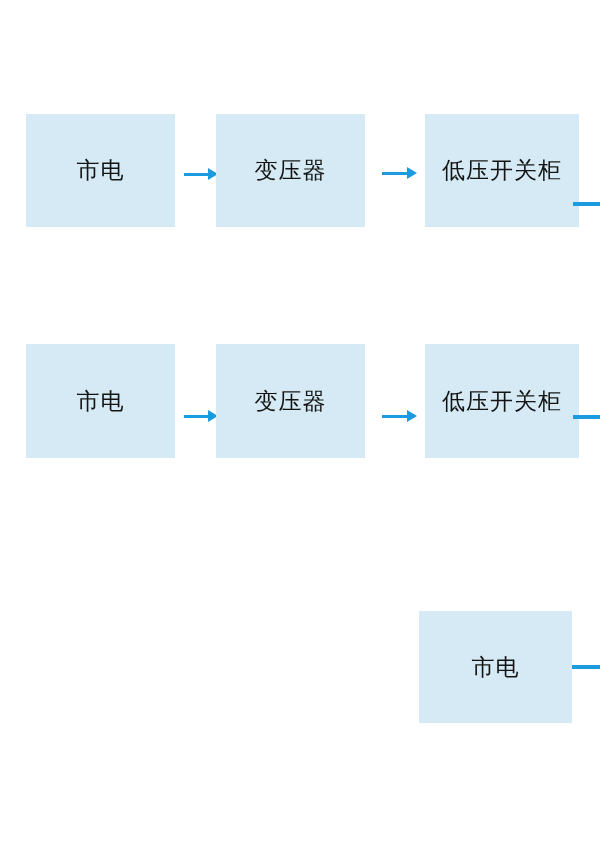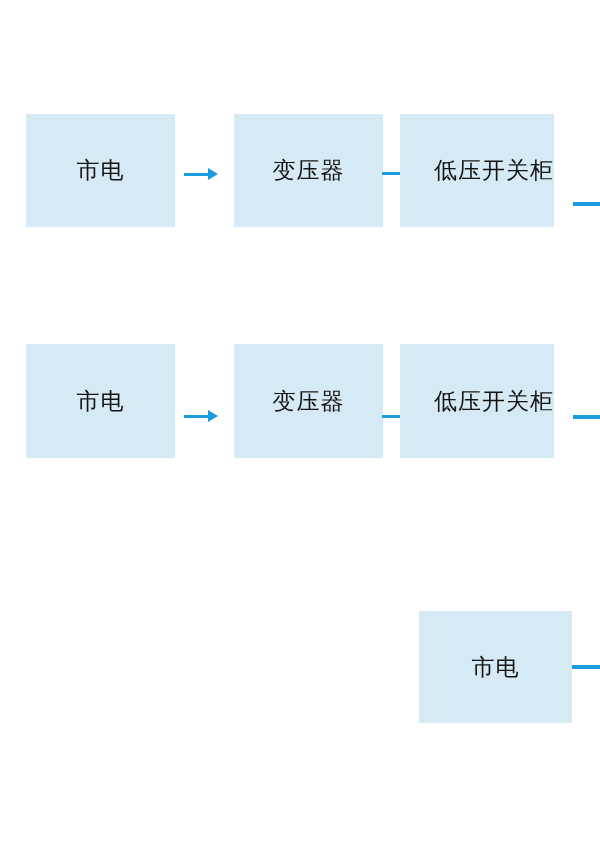--- a/index.html
+++ b/index.html
@@ -47,22 +47,22 @@
     border-bottom: 6px solid transparent;
   }
   .exit-line {
     position: absolute;
     height: 4px;
     background: var(--connector);
   }
   
   .r1 .node, .r2 .node { height: 114px; }
   .n-col1 { left: 26px;  width: 149px; }
-  .n-col2 { left: 234px; width: 149px; }
-  .n-col3 { left: 400px; width: 154px; justify-content: flex-end; }
+  .n-col2 { left: 216px; width: 149px; }
+  .n-col3 { left: 425px; width: 154px; }
   .r1 .node { top: 114px; height: 113px; }
   .r2 .node { top: 344px; }
   .a-col1 { left: 184px; width: 34px; }
   .a-col2 { left: 382px; width: 35px; }
   .r1 .a-col1 { top: 168px; }
   .r1 .a-col2 { top: 167px; }
   .r2 .arrow  { top: 410px; }
   .r1 .exit-line { left: 573px; width: 27px; top: 202px; }
   .r2 .exit-line { left: 573px; width: 27px; top: 415px; }
   .r3 .node { left: 419px; top: 611px; width: 153px; height: 112px; }

